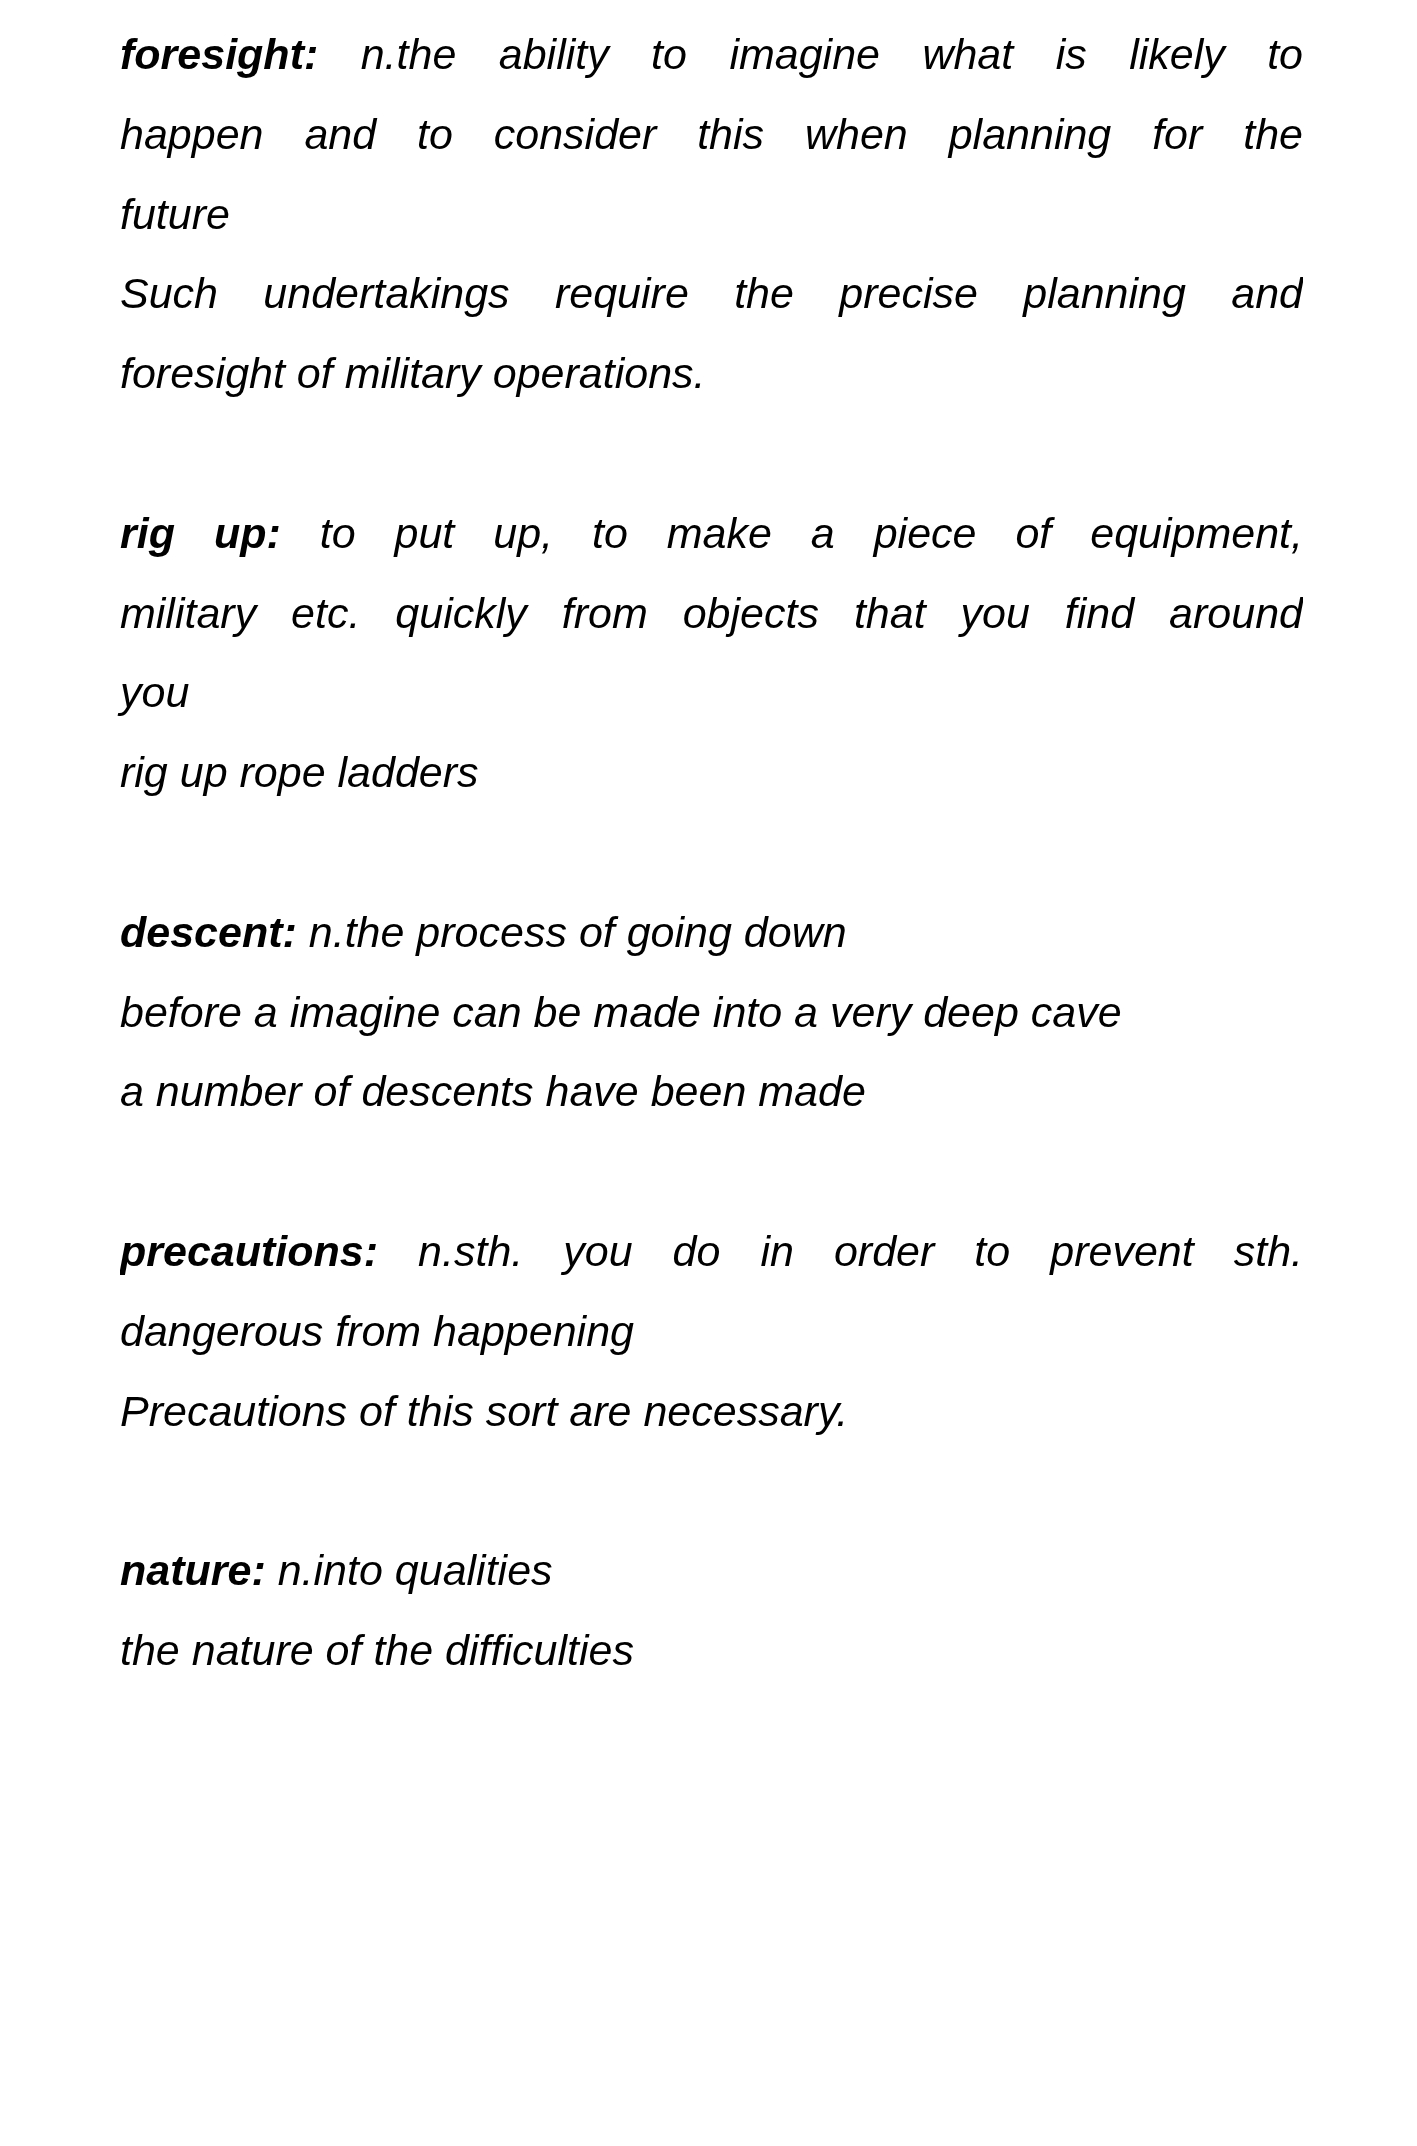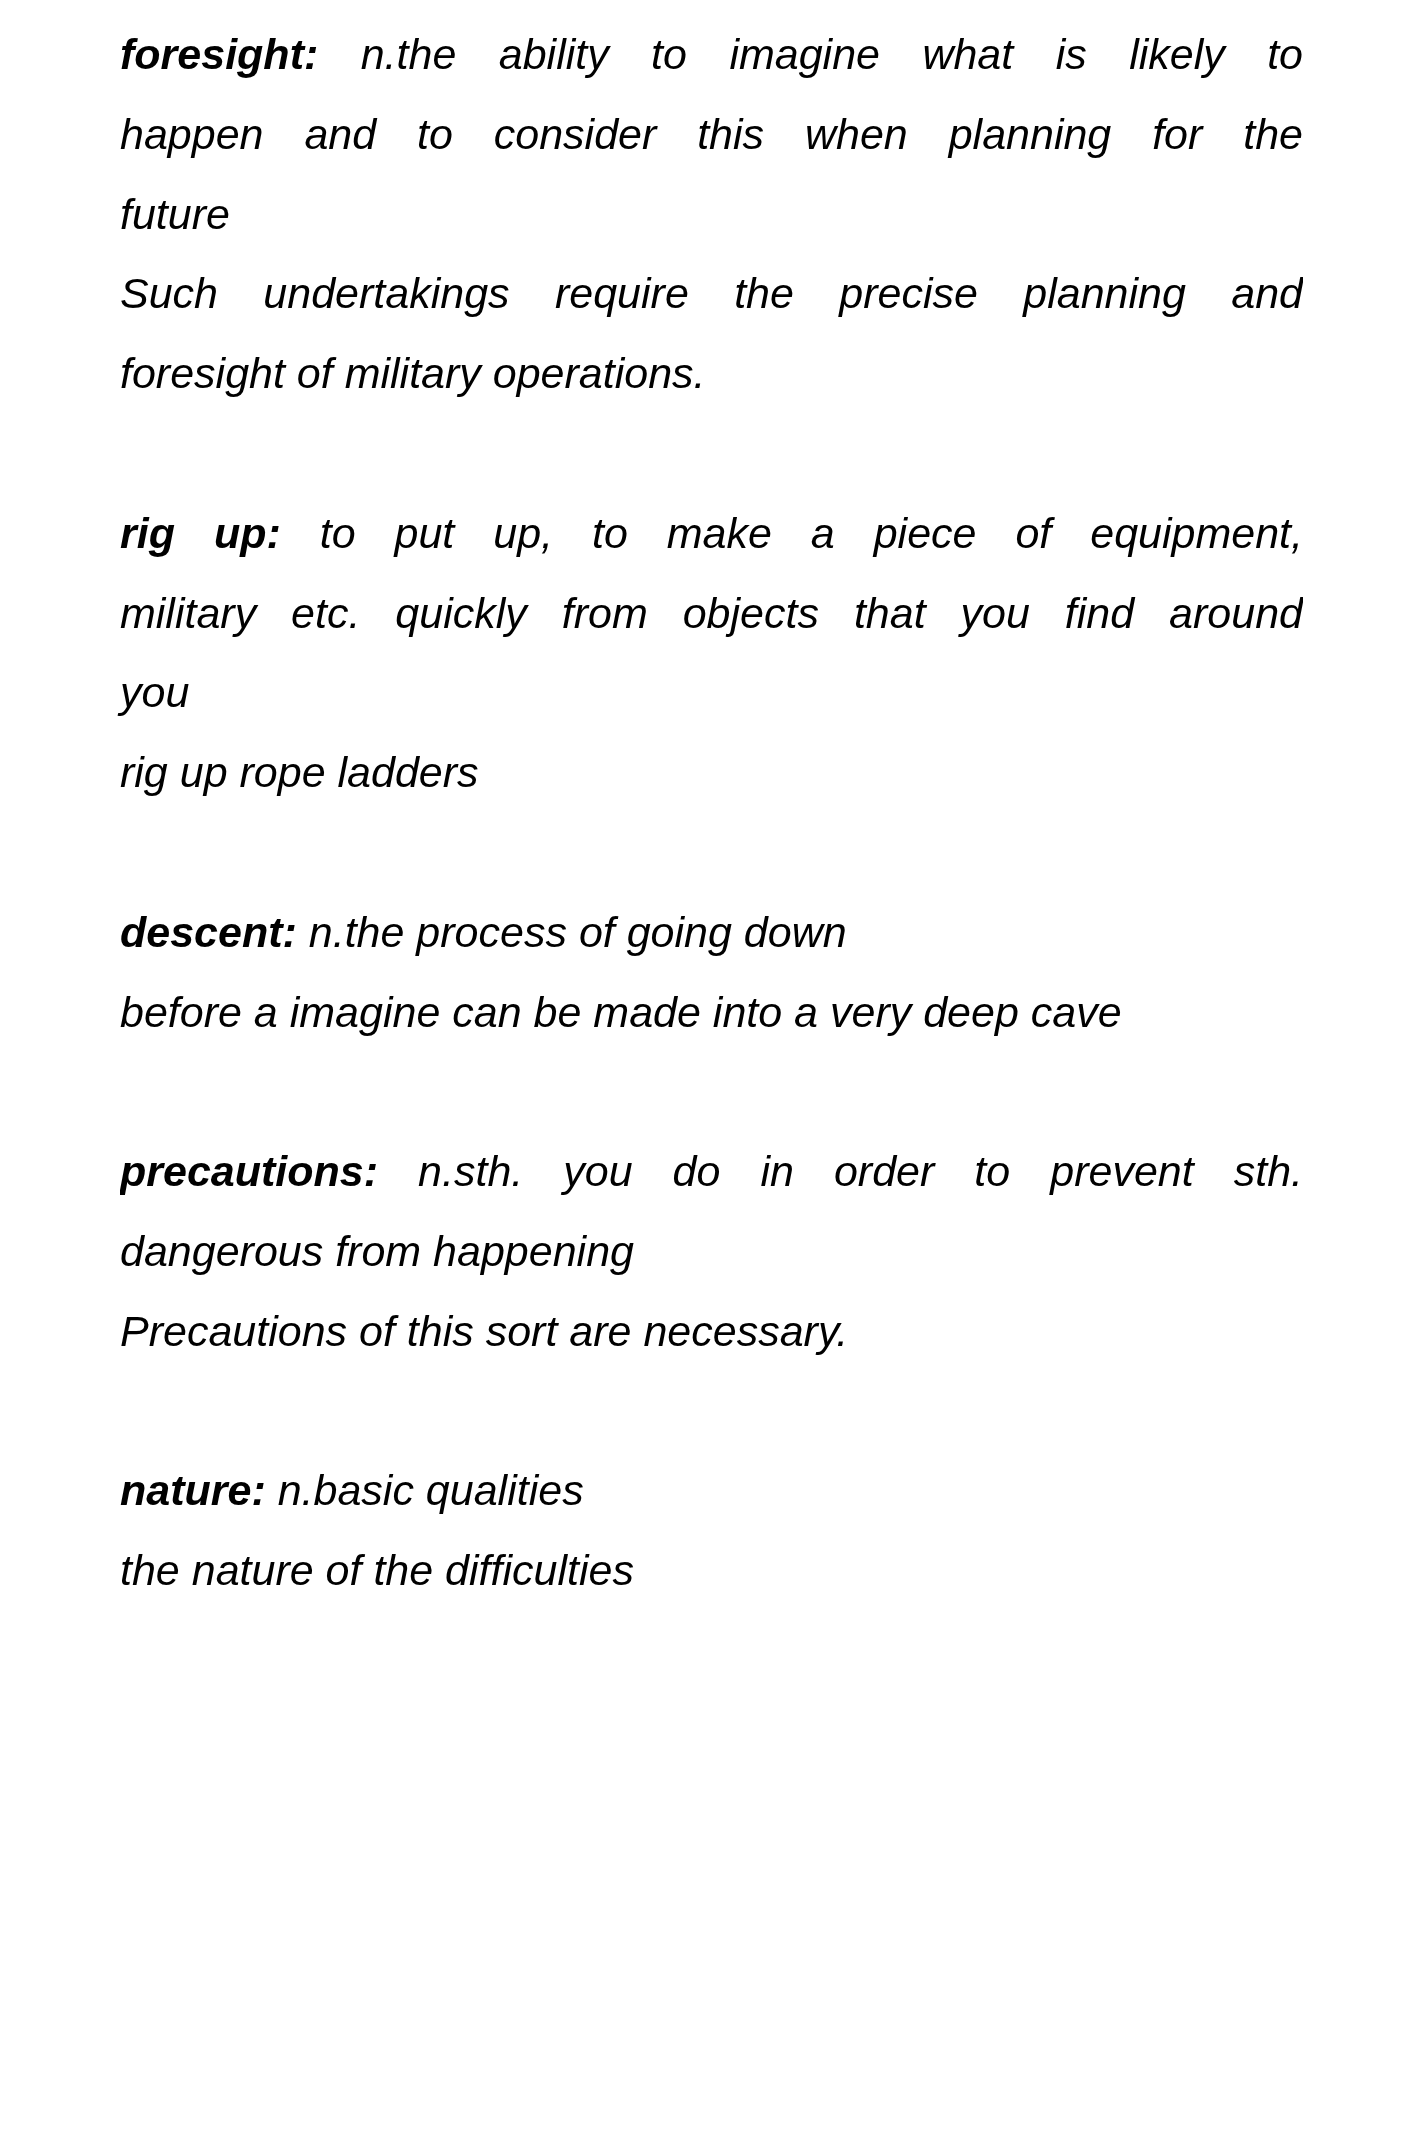--- a/index.html
+++ b/index.html
@@ -60,27 +60,28 @@
     <div class="line justify"><span class="term">rig up:</span><span> to put up, to make a piece of equipment,</span></div>
     <div class="line justify">military etc. quickly from objects that you find around</div>
     <div class="line">you</div>
     <div class="line">rig up rope ladders</div>
   </div>
 
 
   <div class="entry">
     <div class="line"><span class="term">descent:</span><span> n.the process of going down</span></div>
     <div class="line">before a imagine can be made into a very deep cave</div>
+    <div class="line">a number of descents have been made</div>
   </div>
 
   <div class="entry">
     <div class="line justify"><span class="term">precautions:</span><span> n.sth. you do in order to prevent sth.</span></div>
     <div class="line">dangerous from happening</div>
     <div class="line">Precautions of this sort are necessary.</div>
   </div>
 
 
   <div class="entry">
-    <div class="line"><span class="term">nature:</span><span> n.basic qualities</span></div>
+    <div class="line"><span class="term">nature:</span><span> n.into qualities</span></div>
     <div class="line">the nature of the difficulties</div>
   </div>
 
 </div>
 
 </body></html>

